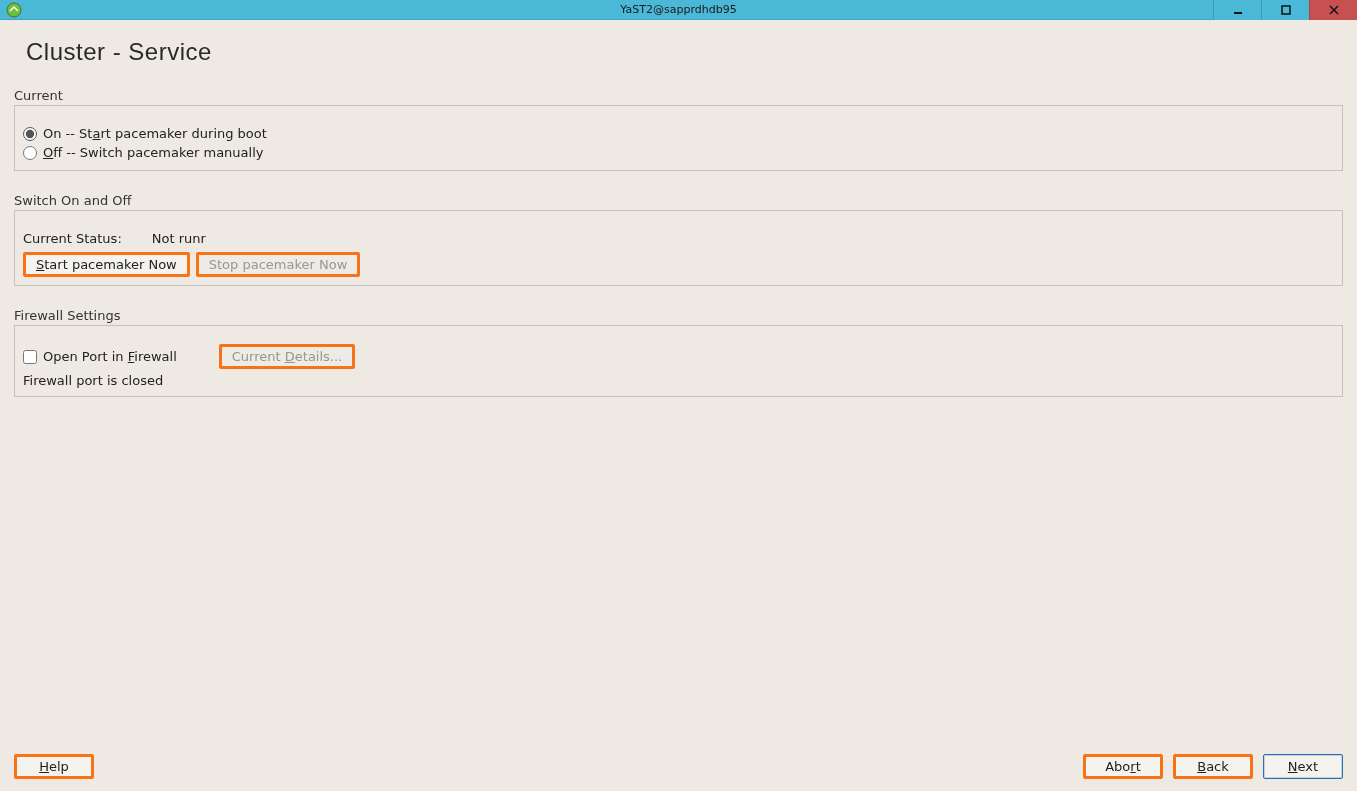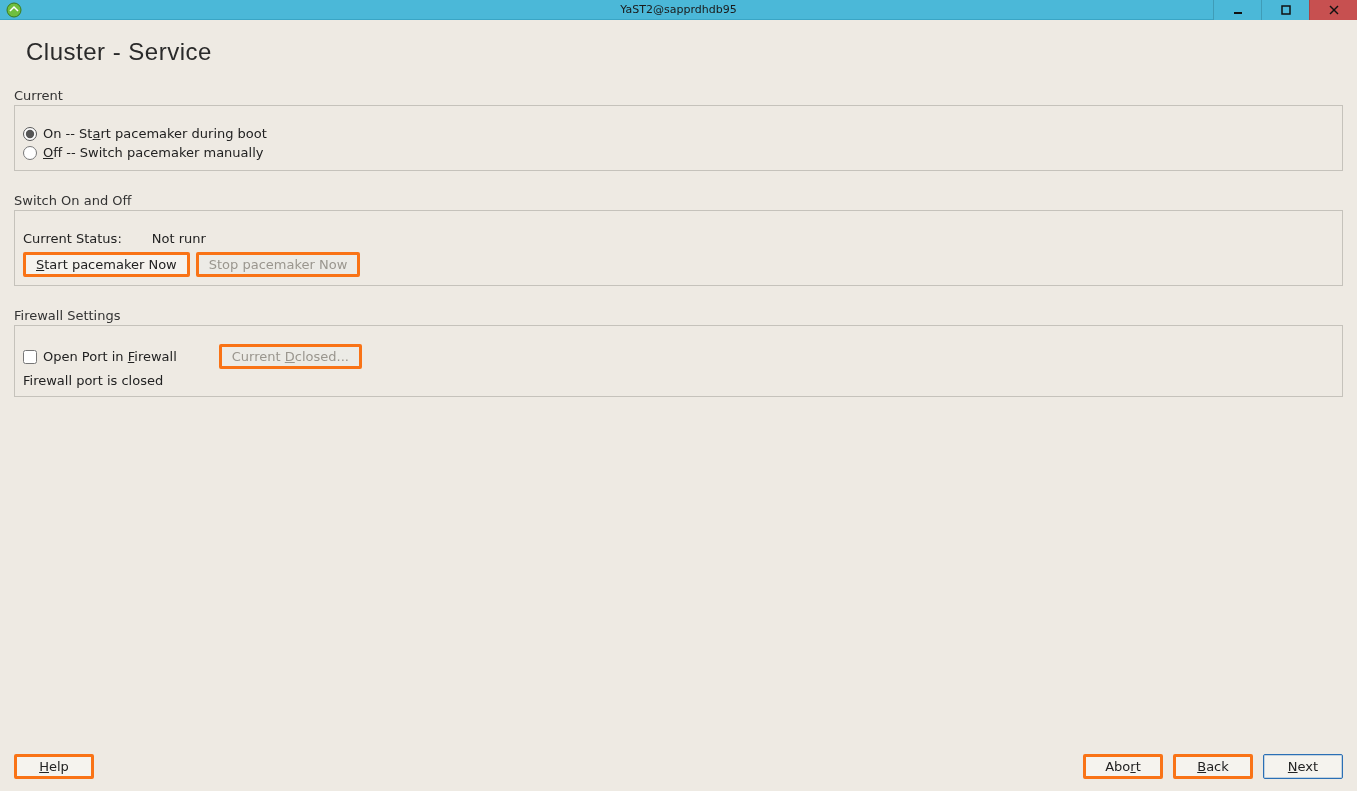--- a/index.html
+++ b/index.html
@@ -207,21 +207,21 @@
 
   <div style="height:18px"></div>
 
   <div class="section-label">Firewall Settings</div>
   <div class="panel">
     <div class="firewall-panel">
       <label class="check-row">
         <input type="checkbox" style="">
         <span><span>Open Port in </span><span class="mnemonic">F</span><span>irewall</span></span>
       </label>
-      <button class="std" disabled=""><span>Current </span><span class="mnemonic">D</span><span>closed...</span></button>
+      <button class="std" disabled=""><span>Current </span><span class="mnemonic">D</span><span>etails...</span></button>
     </div>
     <div class="firewall-status">Firewall port is closed</div>
   </div>
 
   <div class="spacer"></div>
 
   <div class="footer">
     <button class="std"><span class="mnemonic">H</span><span>elp</span></button>
     <div class="right-btns">
       <button class="std"><span>Abo</span><span class="mnemonic">r</span><span>t</span></button>

